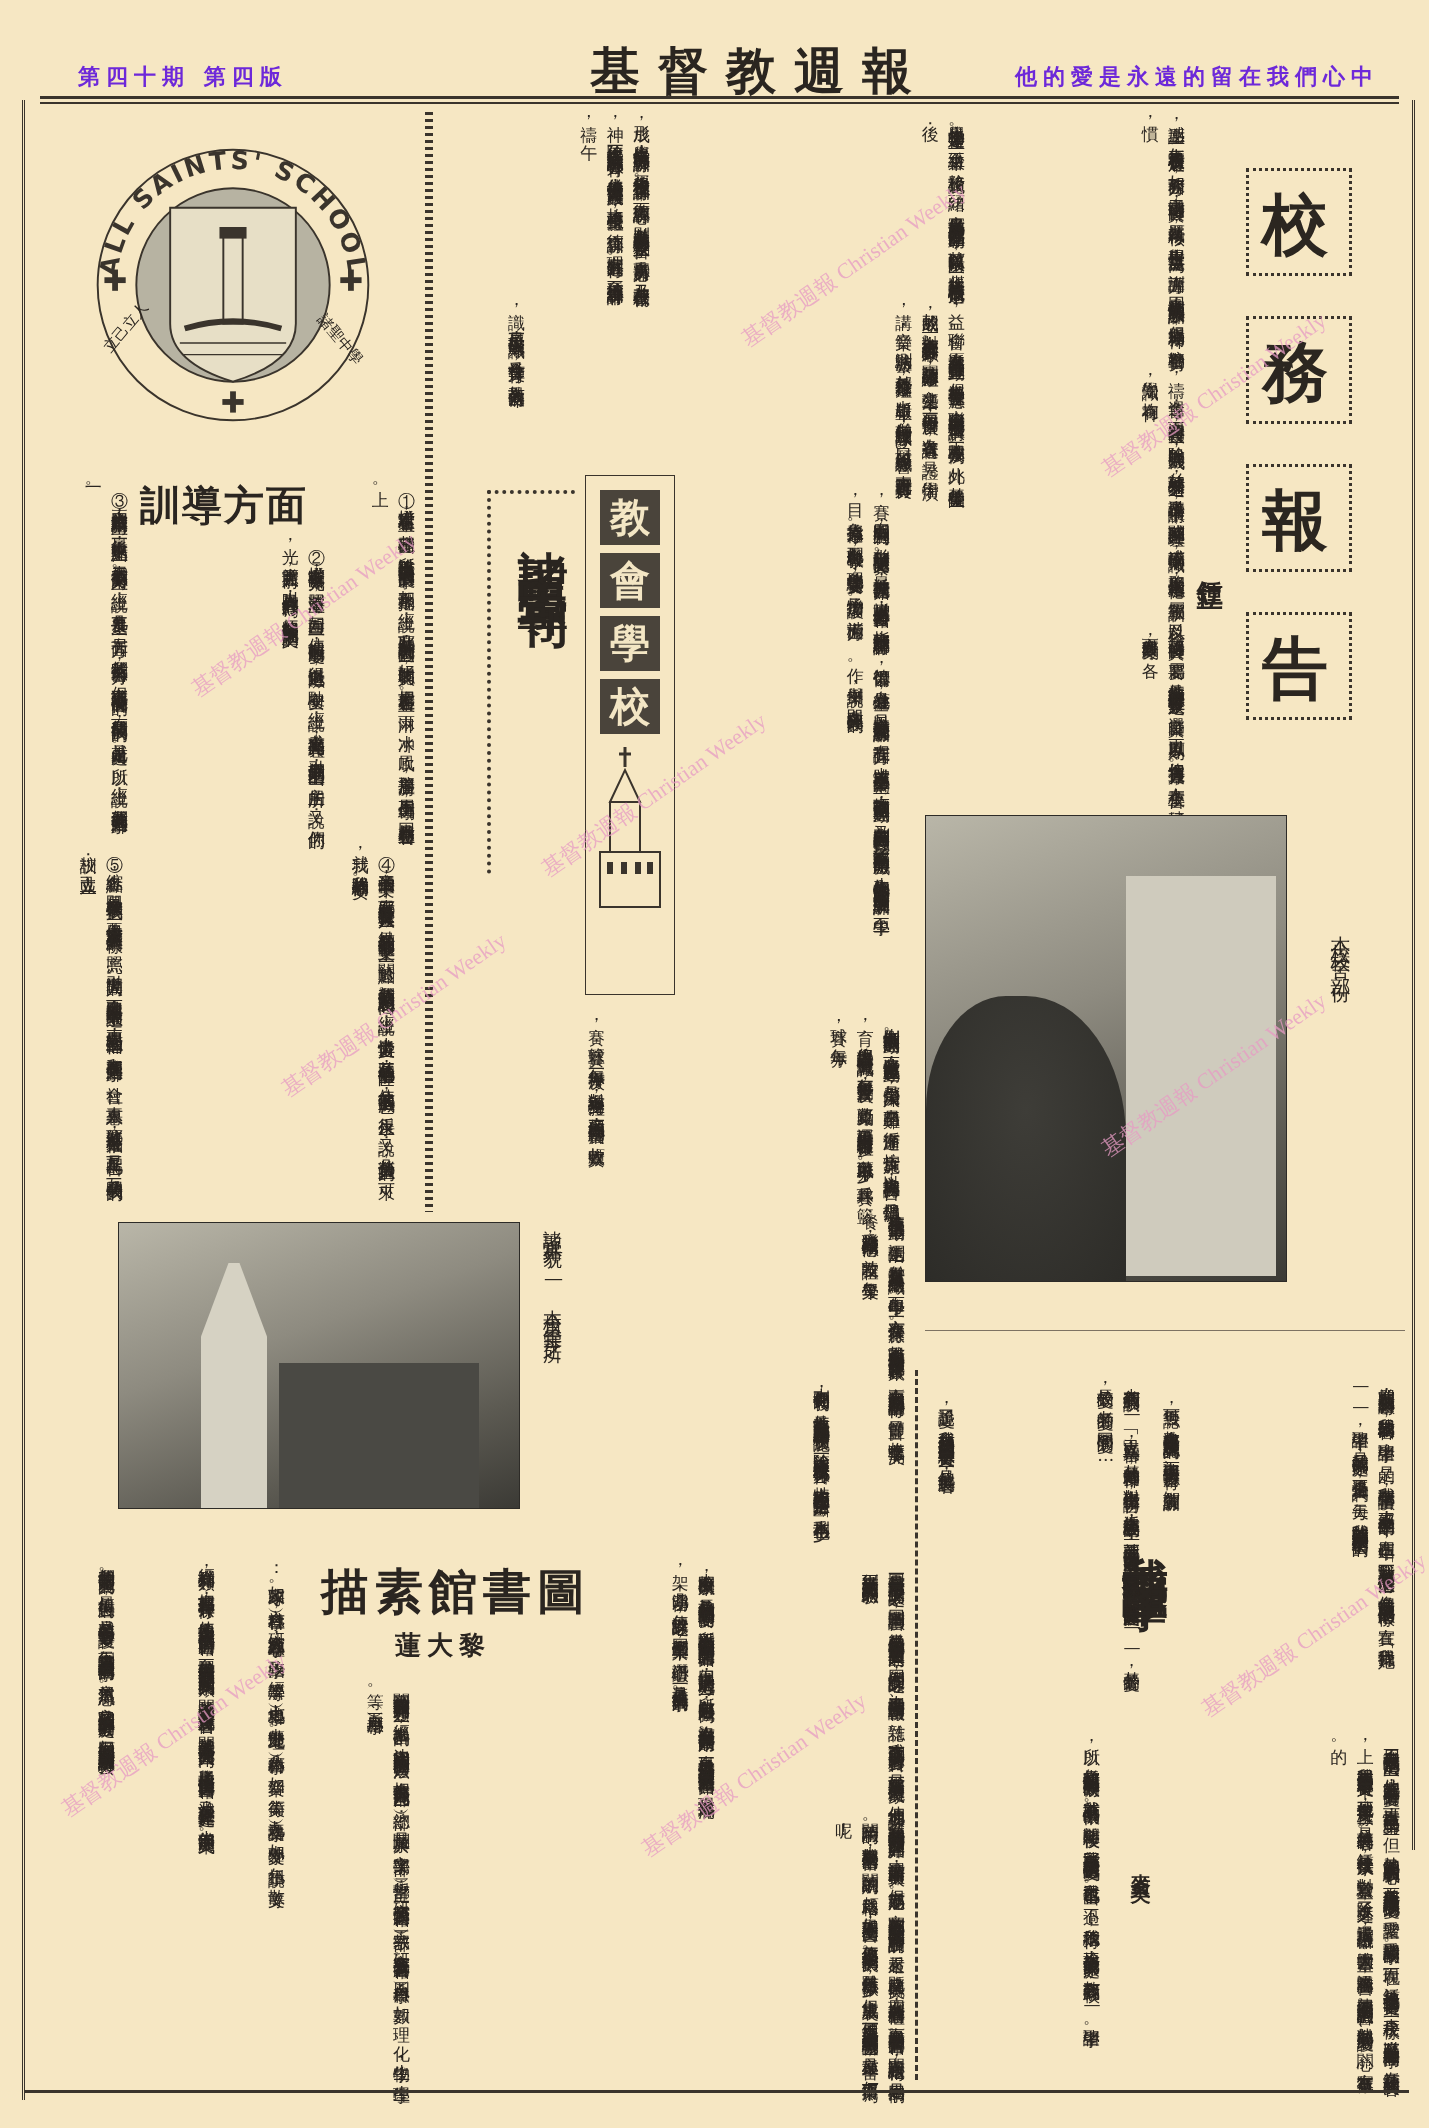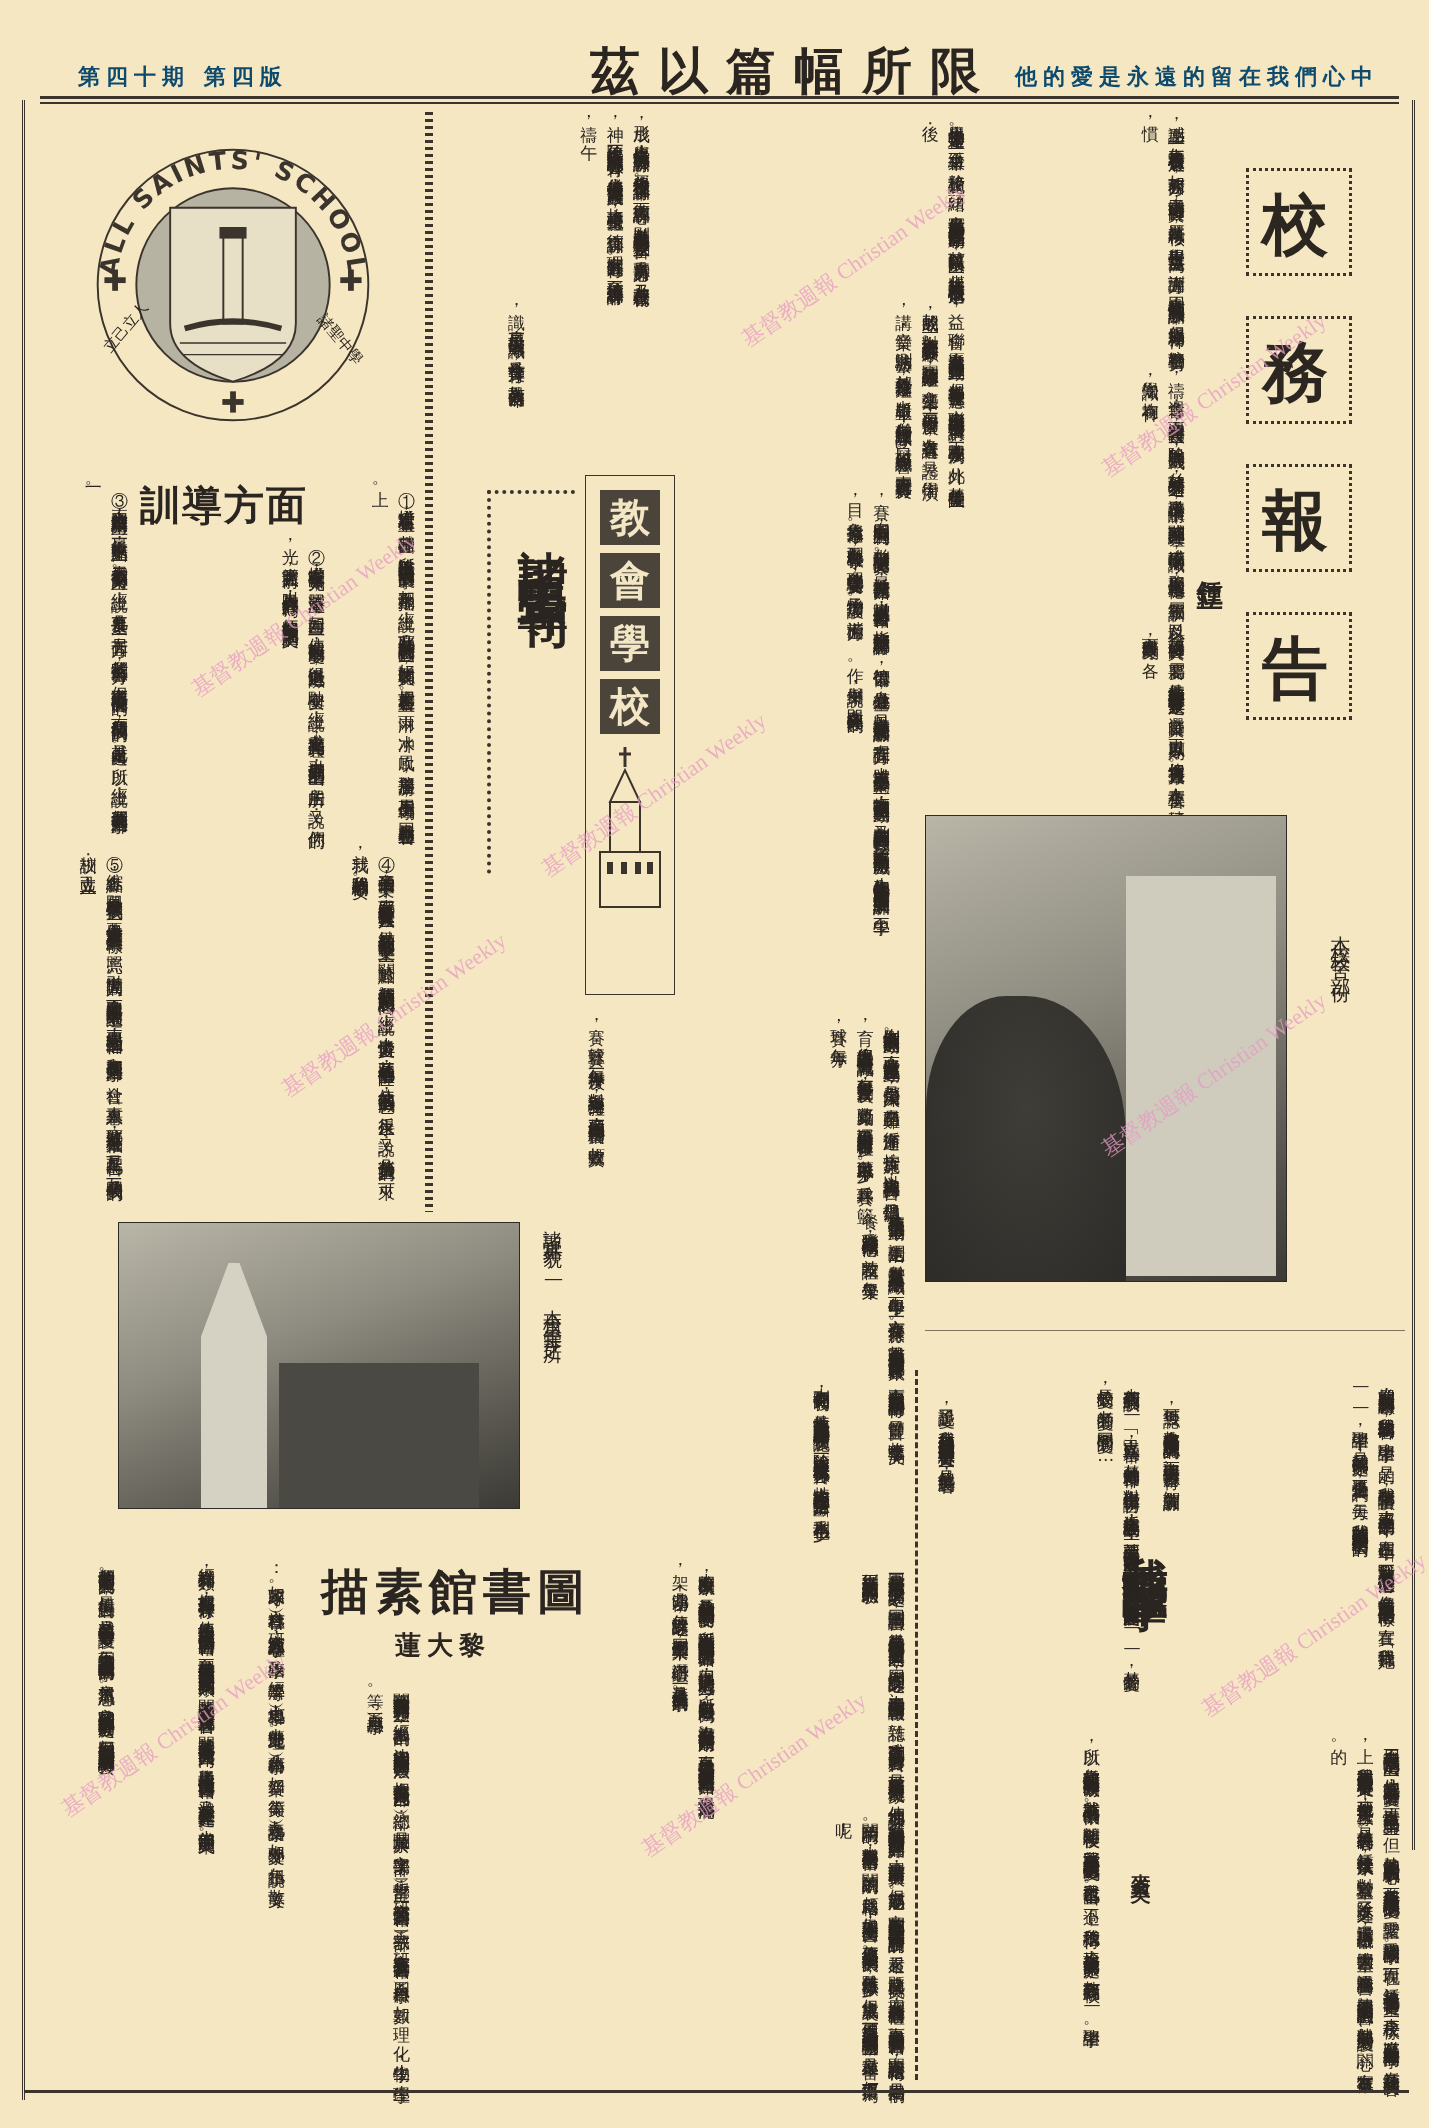--- a/index.html
+++ b/index.html
@@ -1,21 +1,21 @@
 <!DOCTYPE html>
 <html><head>
 <meta charset="utf-8">
 <style>
   html,body{margin:0;padding:0;}
   body{width:1429px;height:2128px;background:#f6e7c3;position:relative;overflow:hidden;
        font-family:"DejaVu Serif","Liberation Serif",serif;color:#2a2520;}
   .abs{position:absolute;}
   .v{writing-mode:vertical-rl;text-orientation:upright;line-height:1.55;letter-spacing:1px;}
   .body-text{font-size:17px;}
-  .hdr-left,.hdr-right{position:absolute;top:62px;font-size:22px;font-weight:bold;letter-spacing:6px;color:#0c4a6e;}
+  .hdr-left,.hdr-right{position:absolute;top:62px;font-size:22px;font-weight:bold;letter-spacing:6px;color:#6d28d9;}
   .hdr-left{left:78px;}
   .hdr-right{right:50px;}
   .masthead{position:absolute;top:38px;left:590px;font-size:50px;font-weight:bold;letter-spacing:18px;color:#2a2520;font-family:"DejaVu Serif",serif;}
   .rule{position:absolute;left:40px;right:30px;height:0;border-top:3px solid #3a342c;}
   .vline{position:absolute;width:0;border-left:3px double #3a342c;}
   .dashed-v{position:absolute;width:0;border-left:3px dashed #3a342c;}
   .zig-v{position:absolute;width:8px;background:
      repeating-linear-gradient(180deg,#3a342c 0 3px,transparent 3px 7px);}
   .hrule{position:absolute;height:0;border-top:1px solid #7d7262;}
   .title-box{position:absolute;border:1px solid #3a342c;background:transparent;display:flex;align-items:center;justify-content:center;}
@@ -24,21 +24,21 @@
   .photo{position:absolute;background:linear-gradient(160deg,#b9b6a8 0%,#8e8b80 40%,#5c5a52 75%,#3b3a35 100%);border:1px solid #2d2b27;}
   .caption{font-size:20px;letter-spacing:8px;}
   .headline{font-weight:bold;color:#2a2520;}
   .watermark{position:absolute;color:#e79bc4;opacity:.75;font-family:"Liberation Serif",serif;font-size:22px;transform:rotate(-35deg);white-space:nowrap;pointer-events:none;}
   .emblem{position:absolute;left:88px;top:140px;width:290px;height:290px;}
 </style>
 </head>
 <body>
 
 <div class="hdr-left">第四十期 第四版</div>
-<div class="masthead">茲以篇幅所限</div>
+<div class="masthead">基督教週報</div>
 <div class="hdr-right">他的愛是永遠的留在我們心中</div>
 <div class="rule" style="top:96px;"></div>
 <div class="rule" style="top:102px;border-top-width:2px;"></div>
 
 <div class="vline" style="left:22px;top:100px;height:2000px;"></div>
 <div class="vline" style="left:1412px;top:100px;height:1750px;"></div>
 
 <div class="abs">
   <div class="ornament" style="left:1246px;top:168px;width:100px;height:102px;"></div>
   <div class="abs big-char" style="left:1262px;top:180px;">校</div>

